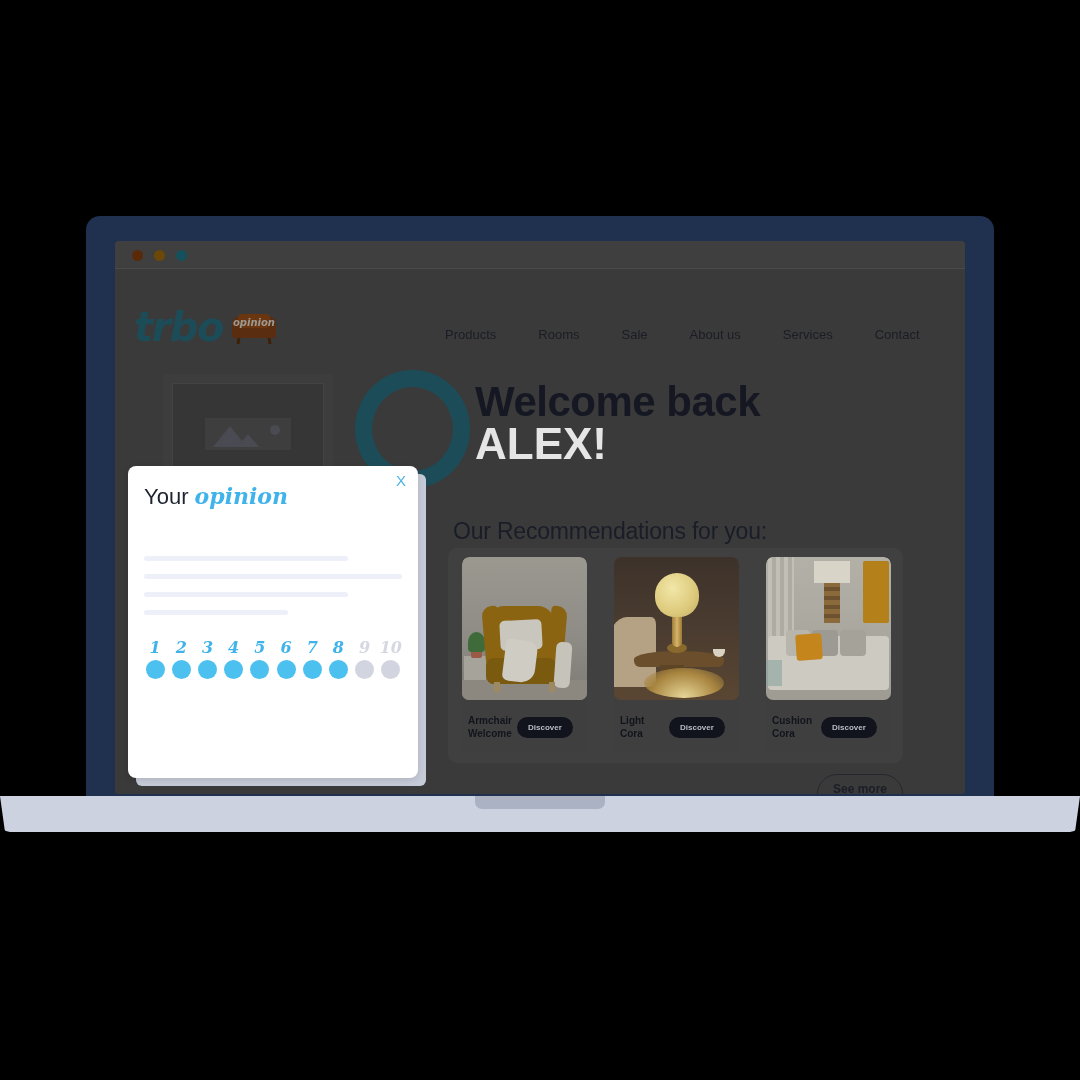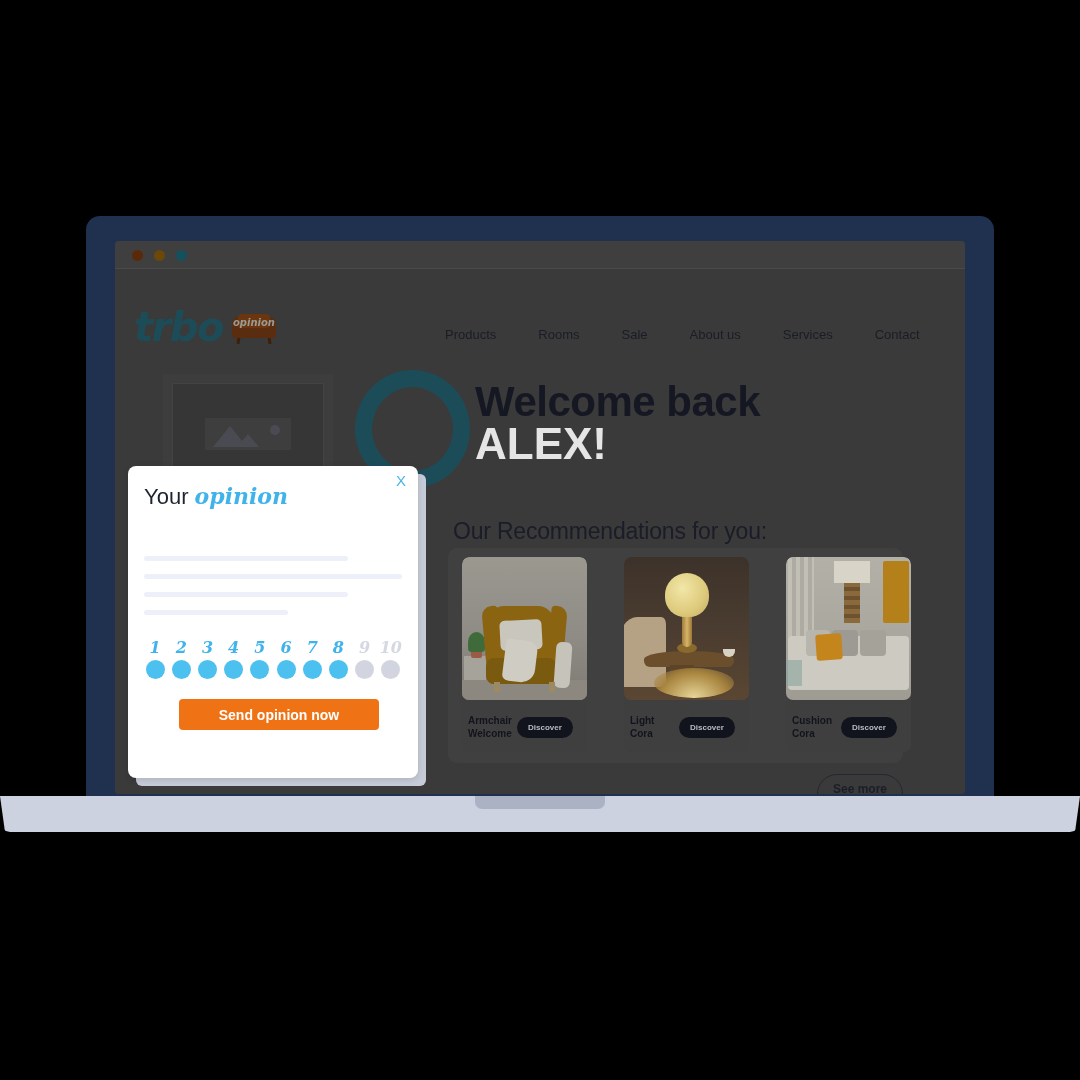--- a/index.html
+++ b/index.html
@@ -164,21 +164,21 @@
     margin-left: 8px;
   }
 
   
   .rec-panel {
     position: absolute; left: 333px; top: 279px;
     width: 455px; height: 215px;
     background: #404040;
     border-radius: 9px;
   }
-  .cards { position: absolute; left: 14px; top: 9px; display: flex; gap: 37px; }
+  .cards { position: absolute; left: 14px; top: 9px; display: flex; gap: 27px; }
   .card {
     width: 125px; height: 195px;
     background: #3f3f3f;
     border-radius: 7px;
     position: relative;
     overflow: hidden;
   }
   .card-img {
     position: absolute; left: 0; top: 0;
     width: 125px; height: 143px;
@@ -546,16 +546,15 @@
           </span>
         <span class="rate-dot-cell">
             <span class="rate-dot off"></span>
           </span>
         <span class="rate-dot-cell">
             <span class="rate-dot off"></span>
           </span>
       </div>
     </div>
 
-    <button class="send-btn">Send opinion now</button>
   </div>
 
 </div>
 
 </body></html>

